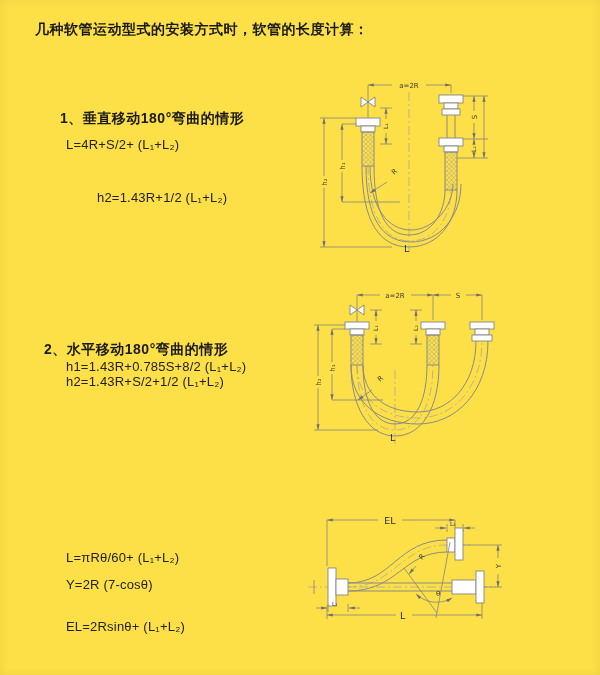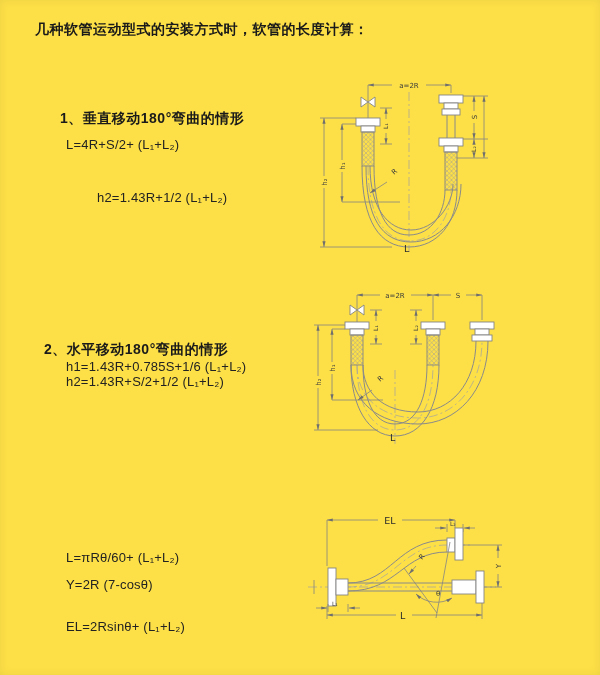--- a/index.html
+++ b/index.html
@@ -26,21 +26,21 @@
 
 <div class="page">
 
   <div class="title">几种软管运动型式的安装方式时，软管的长度计算：</div>
 
   <div class="heading" style="top:110px;margin-left:16px;">1、垂直移动180°弯曲的情形</div>
   <div class="formula" style="top:137px;">L=4R+S/2+ (L₁+L₂)</div>
   <div class="formula" style="top:190px;padding-left:31px;">h2=1.43R+1/2 (L₁+L₂)</div>
 
   <div class="heading" style="top:317px;margin-top:24px;">2、水平移动180°弯曲的情形</div>
-  <div class="formula" style="top:359px;">h1=1.43R+0.785S+1/6 (L₁+L₂)</div>
+  <div class="formula" style="top:359px;">h1=1.43R+0.785S+8/2 (L₁+L₂)</div>
   <div class="formula" style="top:374px;">h2=1.43R+S/2+1/2 (L₁+L₂)</div>
 
   <div class="formula" style="top:550px;">L=πRθ/60+ (L₁+L₂)</div>
   <div class="formula" style="top:577px;">Y=2R (7-cosθ)</div>
   <div class="formula" style="top:619px;">EL=2Rsinθ+ (L₁+L₂)</div>
 
   <svg class="diagram" style="left:312px;top:72px;" width="286" height="186" viewBox="0 0 286 186">
     <defs>
       <marker id="ar1" viewBox="0 0 10 6" refX="9.5" refY="3" markerWidth="8" markerHeight="5" orient="auto-start-reverse">
         <path d="M0.5,0.5 L9.5,3 L0.5,5.5 Z" fill="#6e6e6e"></path>

